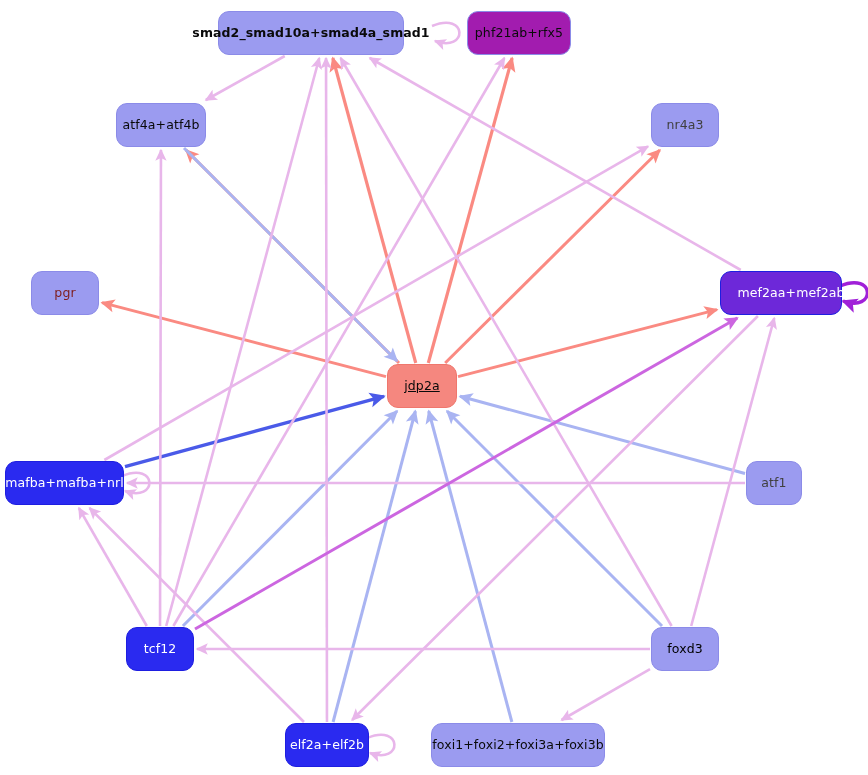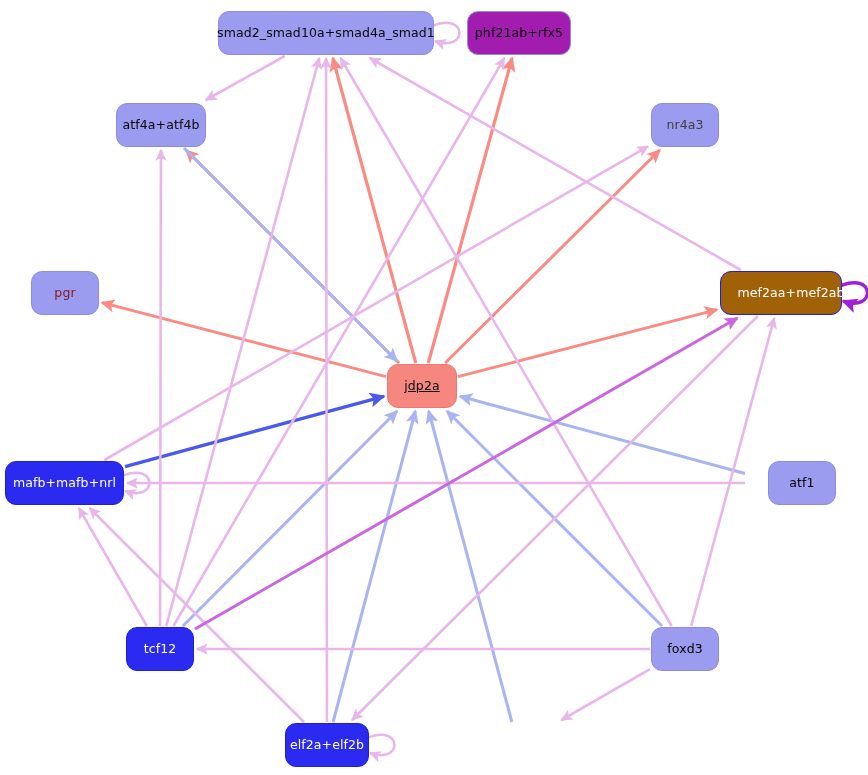--- a/index.html
+++ b/index.html
@@ -103,50 +103,53 @@
         <line x1="757.90" y1="316.00" x2="352.11" y2="720.00" stroke="#e8b6ea" stroke-width="2.6" stroke-linecap="butt" marker-end="url(#ah-e8b6ea)"></line>
       </g>
     <g id="loops-group">
         <path d="M 432 26 C 468 11, 468 53, 435 41" fill="none" stroke="#e8b6ea" stroke-width="2.6" marker-end="url(#ah-e8b6ea)"></path>
         <path d="M 840 286 C 876 271, 876 313, 843 301" fill="none" stroke="#a020d8" stroke-width="3.4" marker-end="url(#ah-a020d8)"></path>
         <path d="M 122 476 C 158 461, 158 503, 125 491" fill="none" stroke="#e8b6ea" stroke-width="2.6" marker-end="url(#ah-e8b6ea)"></path>
         <path d="M 367 738 C 403 723, 403 765, 370 753" fill="none" stroke="#e8b6ea" stroke-width="2.6" marker-end="url(#ah-e8b6ea)"></path>
       </g>
   </svg>
   <div id="node-layer">
-      <div class="graph-node" style="left: 218px; top: 11px; width: 216px; height: 44px; background: rgb(155, 155, 240); border: 1.5px solid rgb(139, 139, 232); color: rgb(10, 10, 10);">
+      <div class="graph-node" style="left: 218px; top: 11px; width: 186px; height: 44px; background: rgb(155, 155, 240); border: 1.5px solid rgb(139, 139, 232); color: rgb(10, 10, 10); font-weight: bold;">
         <span>smad2_smad10a+smad4a_smad1</span>
       </div>
       <div class="graph-node" style="left: 467px; top: 11px; width: 104px; height: 44px; background: #a21caf; border: 1.5px solid rgb(139, 139, 232); color: rgb(10, 10, 10);">
         <span>phf21ab+rfx5</span>
       </div>
       <div class="graph-node" style="left: 116px; top: 103px; width: 90px; height: 44px; background: rgb(155, 155, 240); border: 1.5px solid rgb(139, 139, 232); color: rgb(10, 10, 10);">
         <span>atf4a+atf4b</span>
       </div>
       <div class="graph-node" style="left: 651px; top: 103px; width: 68px; height: 44px; background: rgb(155, 155, 240); border: 1.5px solid rgb(139, 139, 232); color: #404040;">
         <span>nr4a3</span>
       </div>
       <div class="graph-node" style="left: 31px; top: 271px; width: 68px; height: 44px; background: rgb(155, 155, 240); border: 1.5px solid rgb(139, 139, 232); color: #7f1d1d;">
         <span>pgr</span>
       </div>
-      <div class="graph-node" style="left: 720px; top: 271px; width: 122px; height: 44px; background: #a16207; border: 1.5px solid rgb(30, 30, 224); color: rgb(255, 255, 255); padding-left: 20px;">
+      <div class="graph-node" style="left: 720px; top: 271px; width: 122px; height: 44px; background: #6d28d9; border: 1.5px solid rgb(30, 30, 224); color: rgb(255, 255, 255); padding-left: 20px;">
         <span>mef2aa+mef2ab</span>
       </div>
       <div class="graph-node" style="left: 387px; top: 364px; width: 70px; height: 44px; background: rgb(245, 135, 127); border: 1.5px solid rgb(239, 119, 109); color: rgb(10, 10, 10); text-decoration: underline;">
         <span>jdp2a</span>
       </div>
       <div class="graph-node" style="left: 5px; top: 461px; width: 119px; height: 44px; background: rgb(42, 42, 240); border: 1.5px solid rgb(30, 30, 224); color: rgb(255, 255, 255);">
-        <span>mafb+mafb+nrl</span>
+        <span>mafba+mafba+nrl</span>
       </div>
-      <div class="graph-node" style="left: 746px; top: 461px; width: 68px; height: 44px; background: rgb(155, 155, 240); border: 1.5px solid rgb(139, 139, 232); color: #000000; margin-left: 22px;">
+      <div class="graph-node" style="left: 746px; top: 461px; width: 56px; height: 44px; background: rgb(155, 155, 240); border: 1.5px solid rgb(139, 139, 232); color: #404040;">
         <span>atf1</span>
       </div>
       <div class="graph-node" style="left: 126px; top: 627px; width: 68px; height: 44px; background: rgb(42, 42, 240); border: 1.5px solid rgb(30, 30, 224); color: rgb(255, 255, 255);">
         <span>tcf12</span>
       </div>
       <div class="graph-node" style="left: 651px; top: 627px; width: 68px; height: 44px; background: rgb(155, 155, 240); border: 1.5px solid rgb(139, 139, 232); color: #000000;">
         <span>foxd3</span>
       </div>
       <div class="graph-node" style="left: 285px; top: 723px; width: 84px; height: 44px; background: rgb(42, 42, 240); border: 1.5px solid rgb(30, 30, 224); color: rgb(255, 255, 255);">
         <span>elf2a+elf2b</span>
       </div>
+      <div class="graph-node" style="left: 431px; top: 723px; width: 174px; height: 44px; background: rgb(155, 155, 240); border: 1.5px solid rgb(139, 139, 232); color: rgb(10, 10, 10);">
+        <span>foxi1+foxi2+foxi3a+foxi3b</span>
+      </div>
     </div>
 </div>
 
 </body></html>

